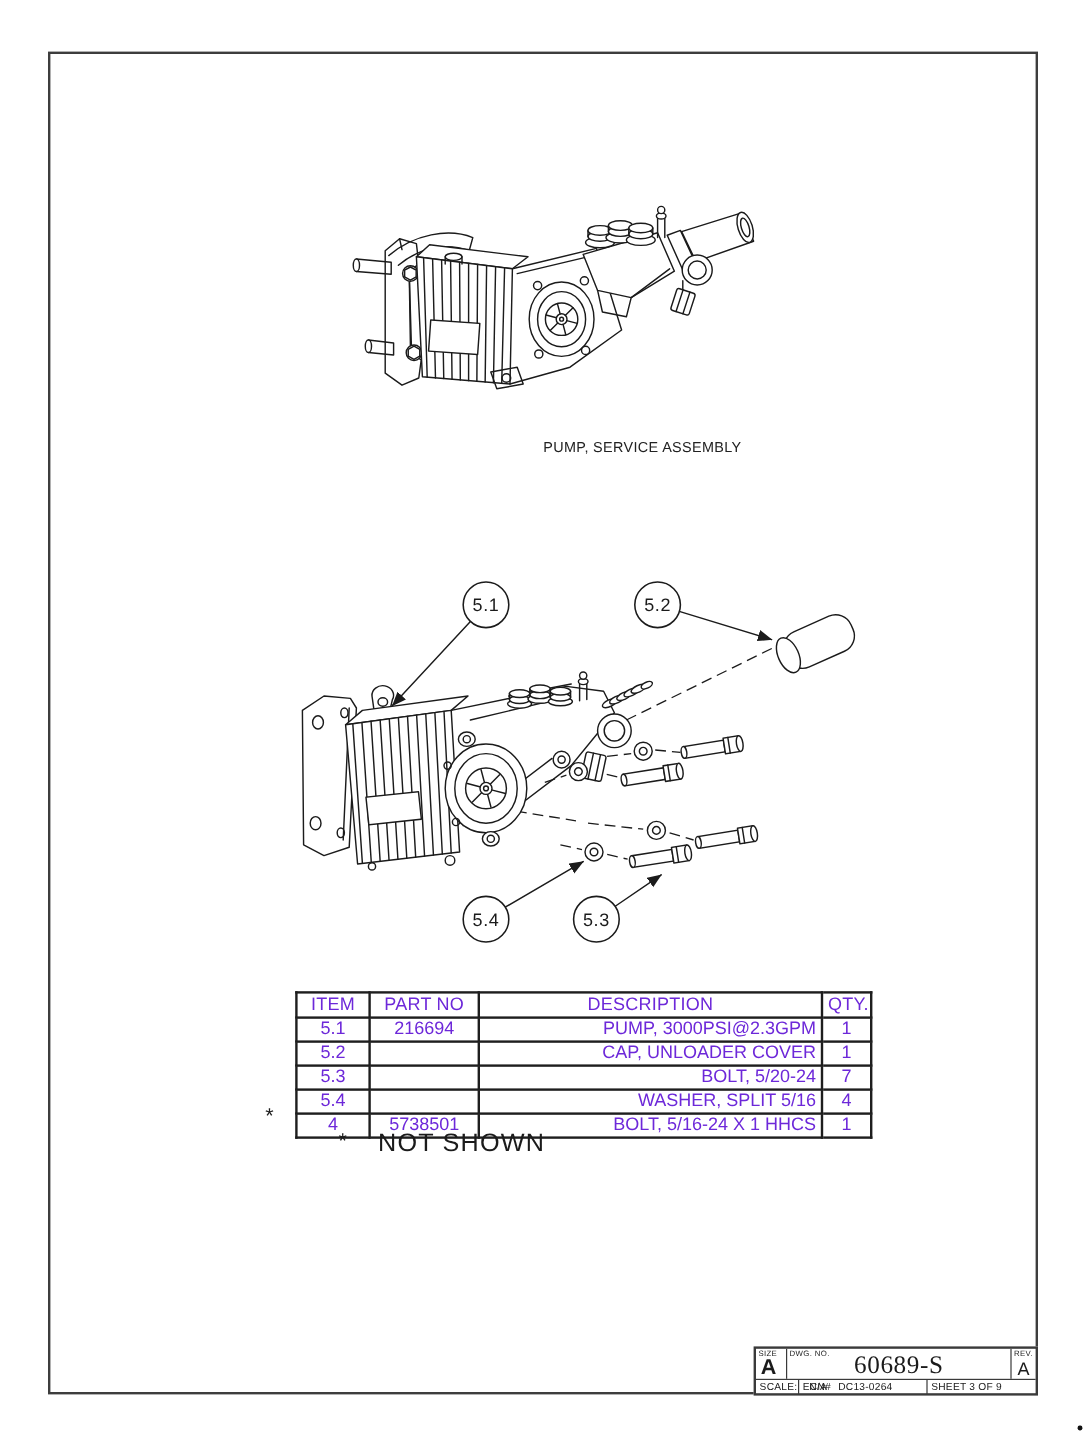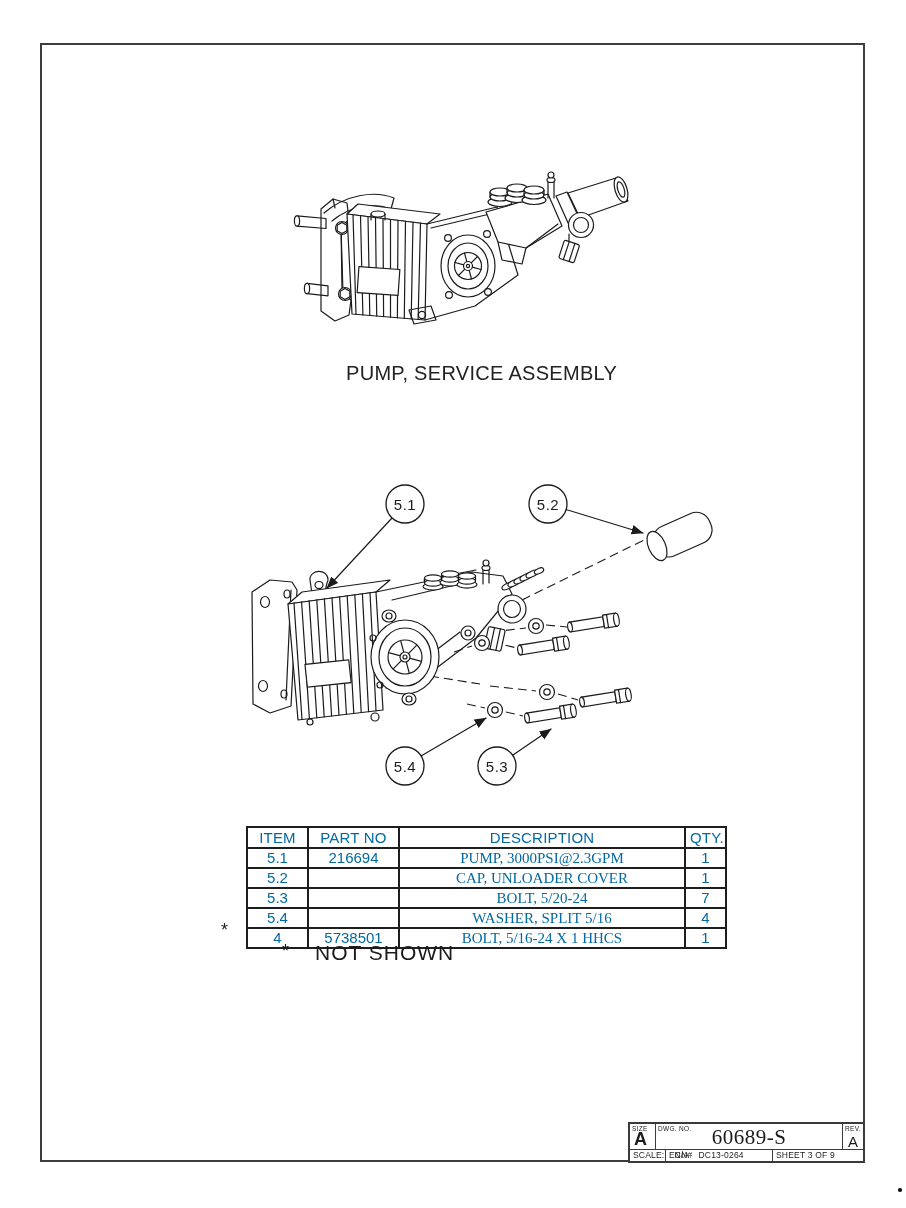--- a/index.html
+++ b/index.html
@@ -6,35 +6,35 @@
   body{
     width:906px;height:1208px;position:relative;background:#ffffff;
     font-family:"Liberation Sans", sans-serif;color:#1b1b1b;overflow:hidden;
   }
   .abs{position:absolute;}
   .frame{
     left:40px;top:43px;width:825px;height:1119px;box-sizing:border-box;
     border:2px solid #3d3d3d;background:#fff;
   }
   .title-block-text{
-    left:346px;top:363px;width:272px;text-align:left;
-    font-size:20px;line-height:20px;letter-spacing:0.3px;color:#222;
+    left:346px;top:363px;width:272px;text-align:right;
+    font-size:12px;line-height:20px;letter-spacing:0.3px;color:#222;
   }
   
   table.parts{
     position:absolute;left:246px;top:826px;border-collapse:collapse;
     table-layout:fixed;width:479px;background:#fff;
   }
   table.parts td{
     border:2px solid #1e1e1e;height:18px;padding:0 4px;
-    font-size:15px;line-height:16px;white-space:nowrap;overflow:hidden;color:#0369a1;
+    font-size:15px;line-height:16px;white-space:nowrap;overflow:hidden;color:#6d28d9;
   }
   table.parts tr.hdr td{height:19px;text-align:center;font-size:15px;letter-spacing:0.2px;}
   td.c-item,td.c-part,td.c-qty{text-align:center;}
-  td.c-desc{text-align:center;font-family:Liberation Serif, serif;}
+  td.c-desc{text-align:right;}
   .row-marker{left:221px;top:920px;font-size:18px;color:#1b1b1b;}
   .fn-marker{left:282px;top:941px;font-size:18px;}
   .fn-text{left:315px;top:941px;font-size:21px;letter-spacing:1px;}
   
   .tblock{
     left:628px;top:1122px;width:237px;height:41px;box-sizing:border-box;
     border:2px solid #3a3a3a;background:#fff;
   }
   .tb-row{display:flex;box-sizing:border-box;}
   .tb-top{height:26px;border-bottom:1.5px solid #3a3a3a;}

